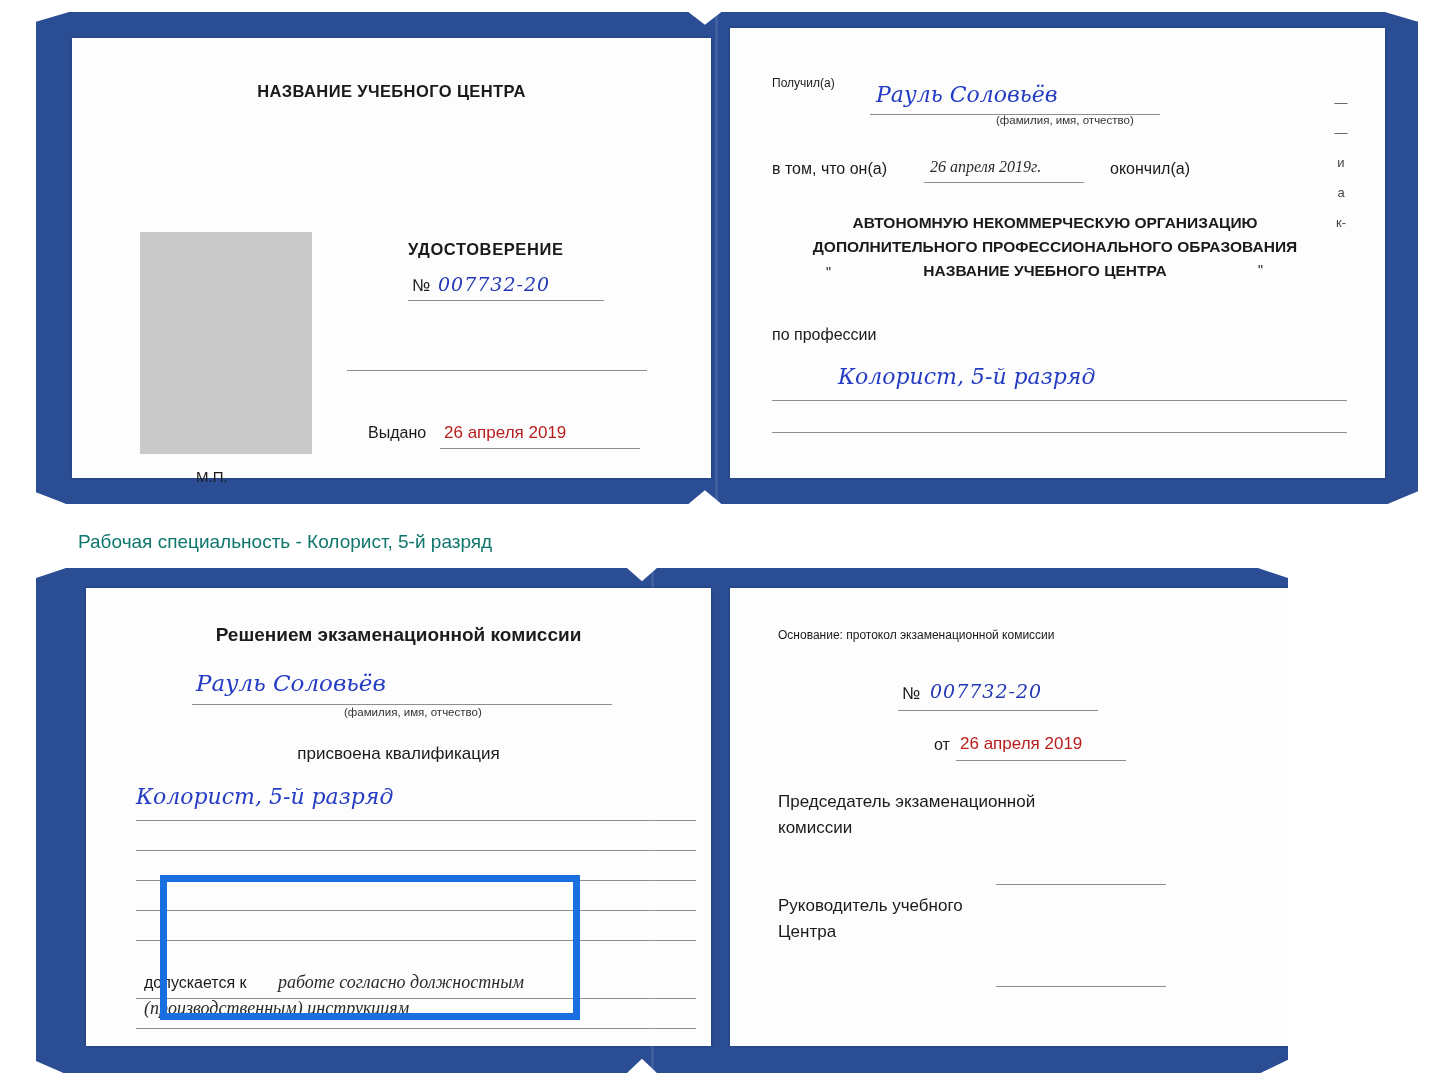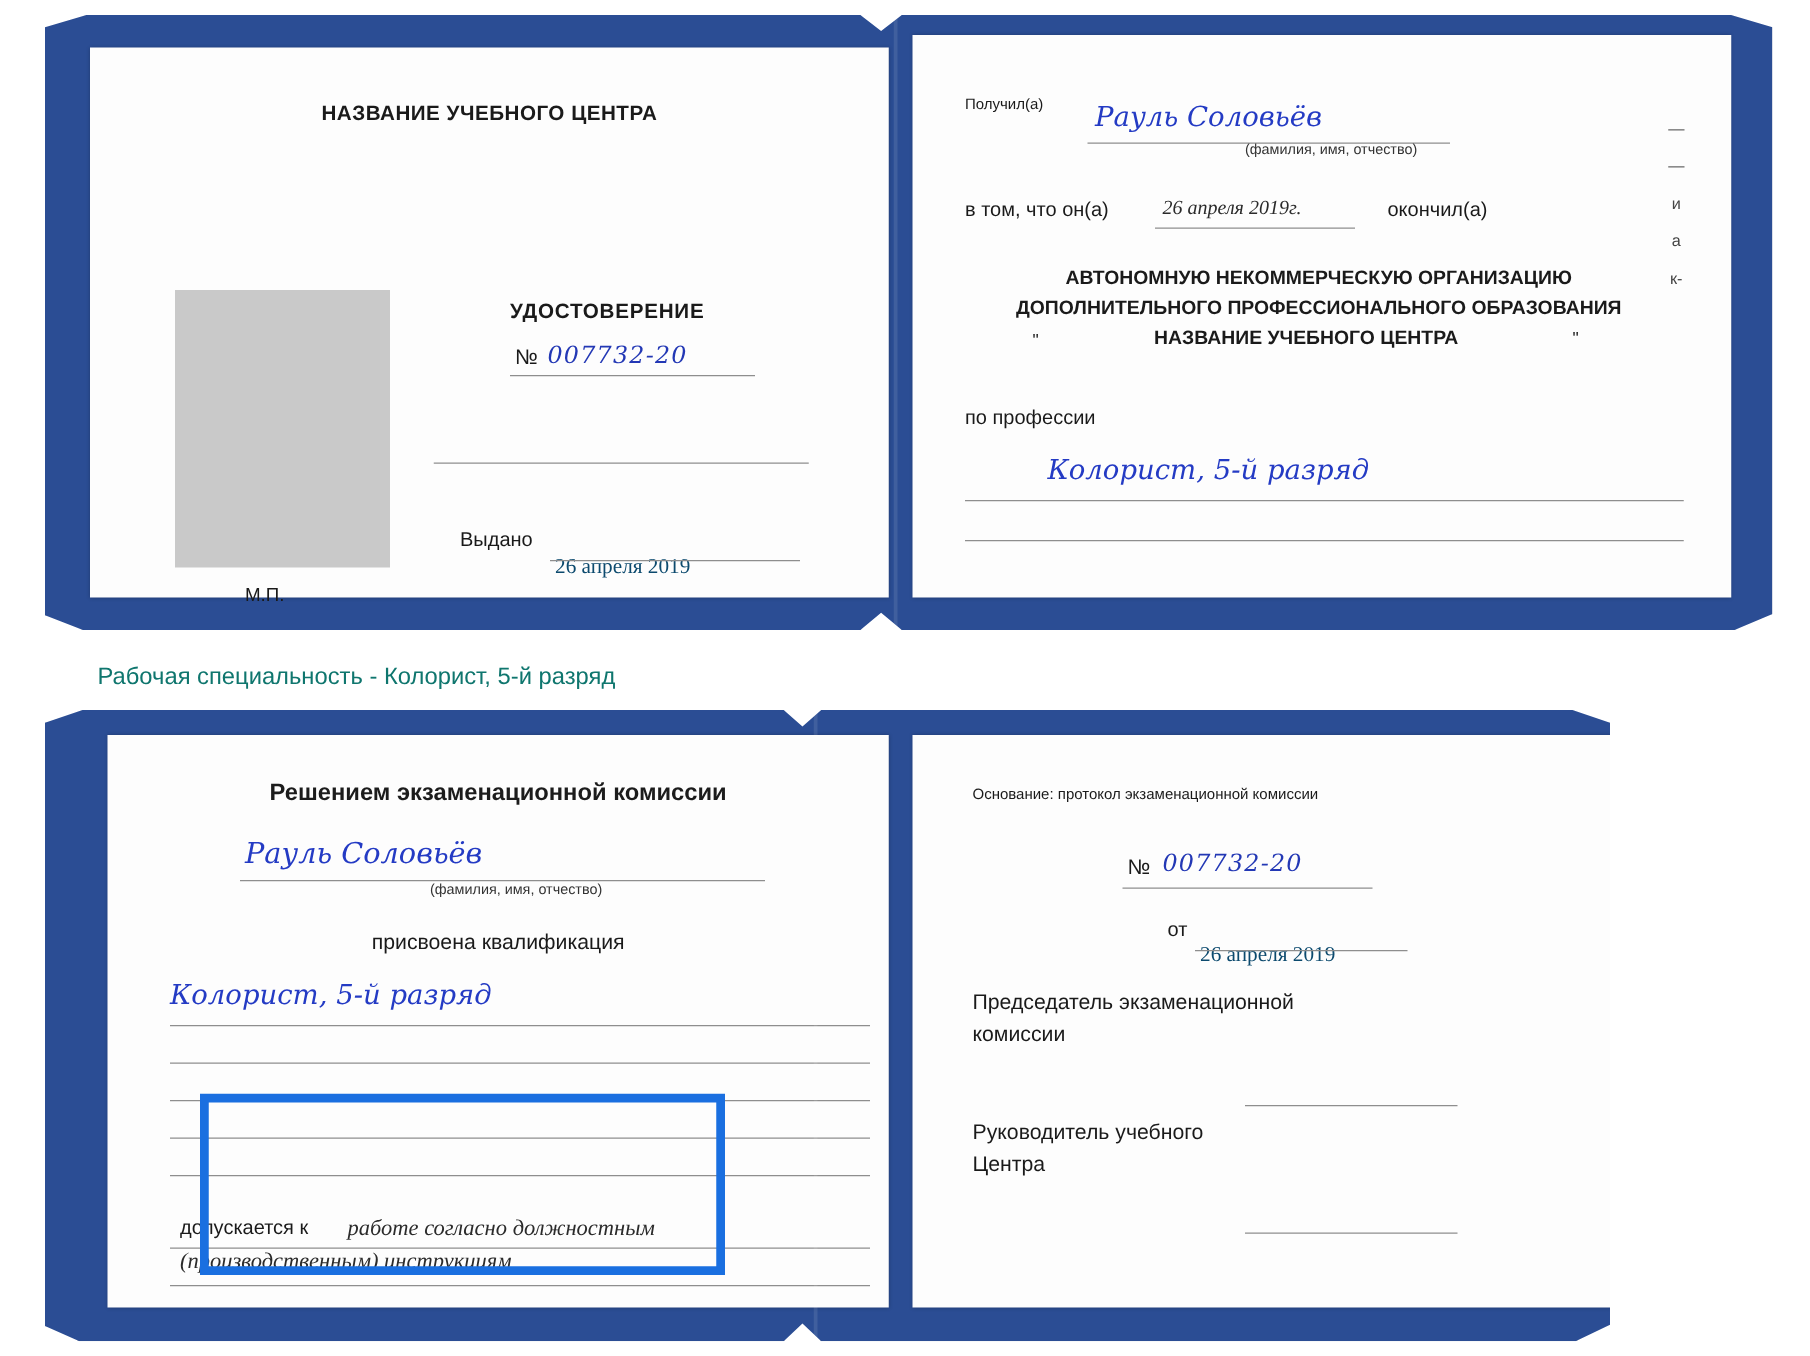--- a/index.html
+++ b/index.html
@@ -77,23 +77,22 @@
     border-bottom: 1px solid #8e8e8e;
     height: 0;
   }
   .hand {
     font-family: "DejaVu Serif", serif;
     font-style: italic;
     color: #2338b5;
   }
   .hand-blue-strong { color:#243bc4; }
   .typed-dark {
-    font-family: Liberation Serif, serif;
-    color: #0c4a6e;
-    margin-top: 20px;
+    font-family: Liberation Sans, sans-serif;
+    color: #b91c1c;
   }
   .ital-serif {
     font-family: "Liberation Serif", serif;
     font-style: italic;
     color: #2b2b2b;
   }
 
   
   .photo-box {
     position: absolute;

